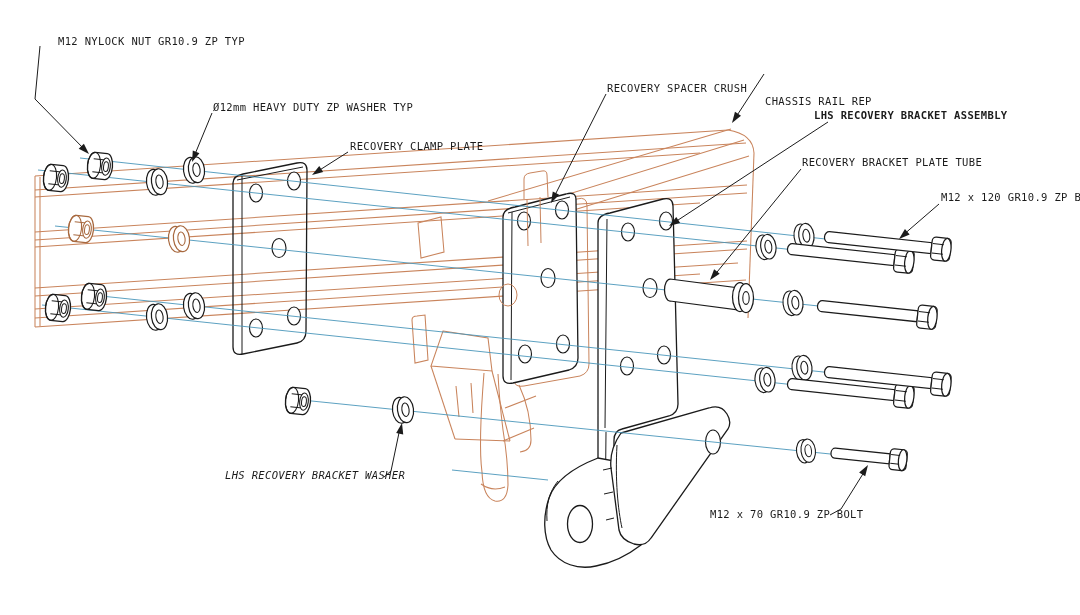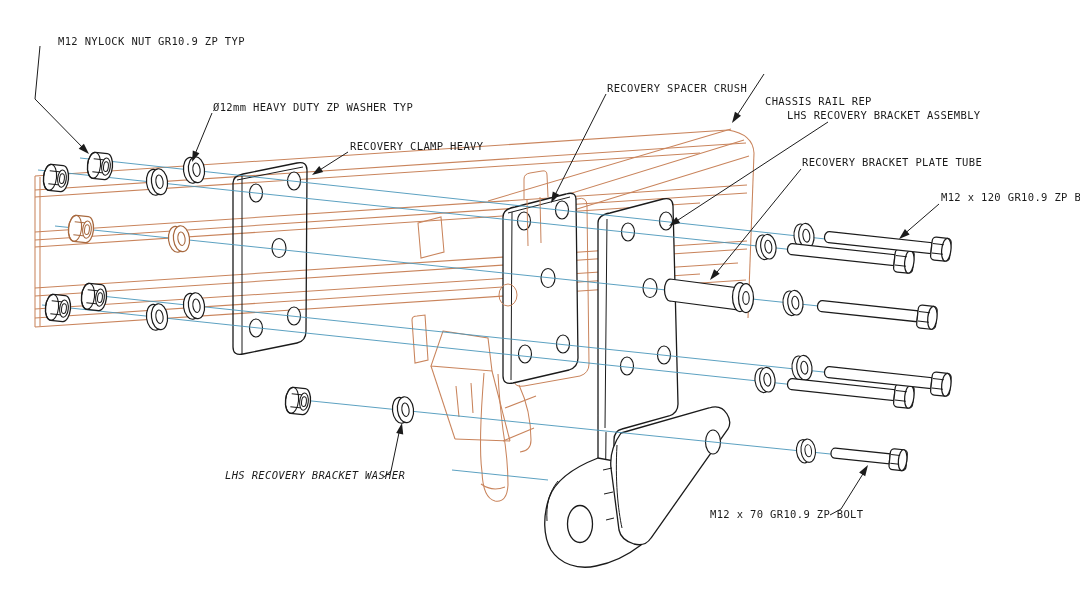--- a/index.html
+++ b/index.html
@@ -231,22 +231,22 @@
     <path d="M 0,0 L -11,-3.6 L -11,3.6 Z" transform="translate(669,226) rotate(147)"></path>
     <path d="M 0,0 L -11,-3.6 L -11,3.6 Z" transform="translate(710,280) rotate(129)"></path>
     <path d="M 0,0 L -11,-3.6 L -11,3.6 Z" transform="translate(899,239) rotate(139)"></path>
     <path d="M 0,0 L -11,-3.6 L -11,3.6 Z" transform="translate(402,423) rotate(-78)"></path>
     <path d="M 0,0 L -11,-3.6 L -11,3.6 Z" transform="translate(868,465) rotate(-58)"></path>
   </g>
 </svg>
 
   <div class="label" style="left:58px;  top:36px;">M12 NYLOCK NUT GR10.9 ZP TYP</div>
   <div class="label" style="left:213px; top:102px;">Ø12mm HEAVY DUTY ZP WASHER TYP</div>
-  <div class="label" style="left:350px; top:141px;">RECOVERY CLAMP HEAVY</div>
+  <div class="label" style="left:350px; top:141px;">RECOVERY CLAMP PLATE</div>
   <div class="label" style="left:607px; top:83px;">RECOVERY SPACER CRUSH</div>
   <div class="label" style="left:765px; top:80px;margin-top:16px;">CHASSIS RAIL REP</div>
-  <div class="label" style="left:787px; top:110px;">LHS RECOVERY BRACKET ASSEMBLY</div>
+  <div class="label" style="left:814px; top:110px;font-weight:bold;">LHS RECOVERY BRACKET ASSEMBLY</div>
   <div class="label" style="left:802px; top:157px;">RECOVERY BRACKET PLATE TUBE</div>
   <div class="label" style="left:941px; top:192px;">M12 x 120 GR10.9 ZP BOLT TYP</div>
   <div class="label" style="left:225px; top:470px;font-style:italic;">LHS RECOVERY BRACKET WASHER</div>
   <div class="label" style="left:710px; top:509px;">M12 x 70 GR10.9 ZP BOLT</div>
 
 </div>
 
 </body></html>

